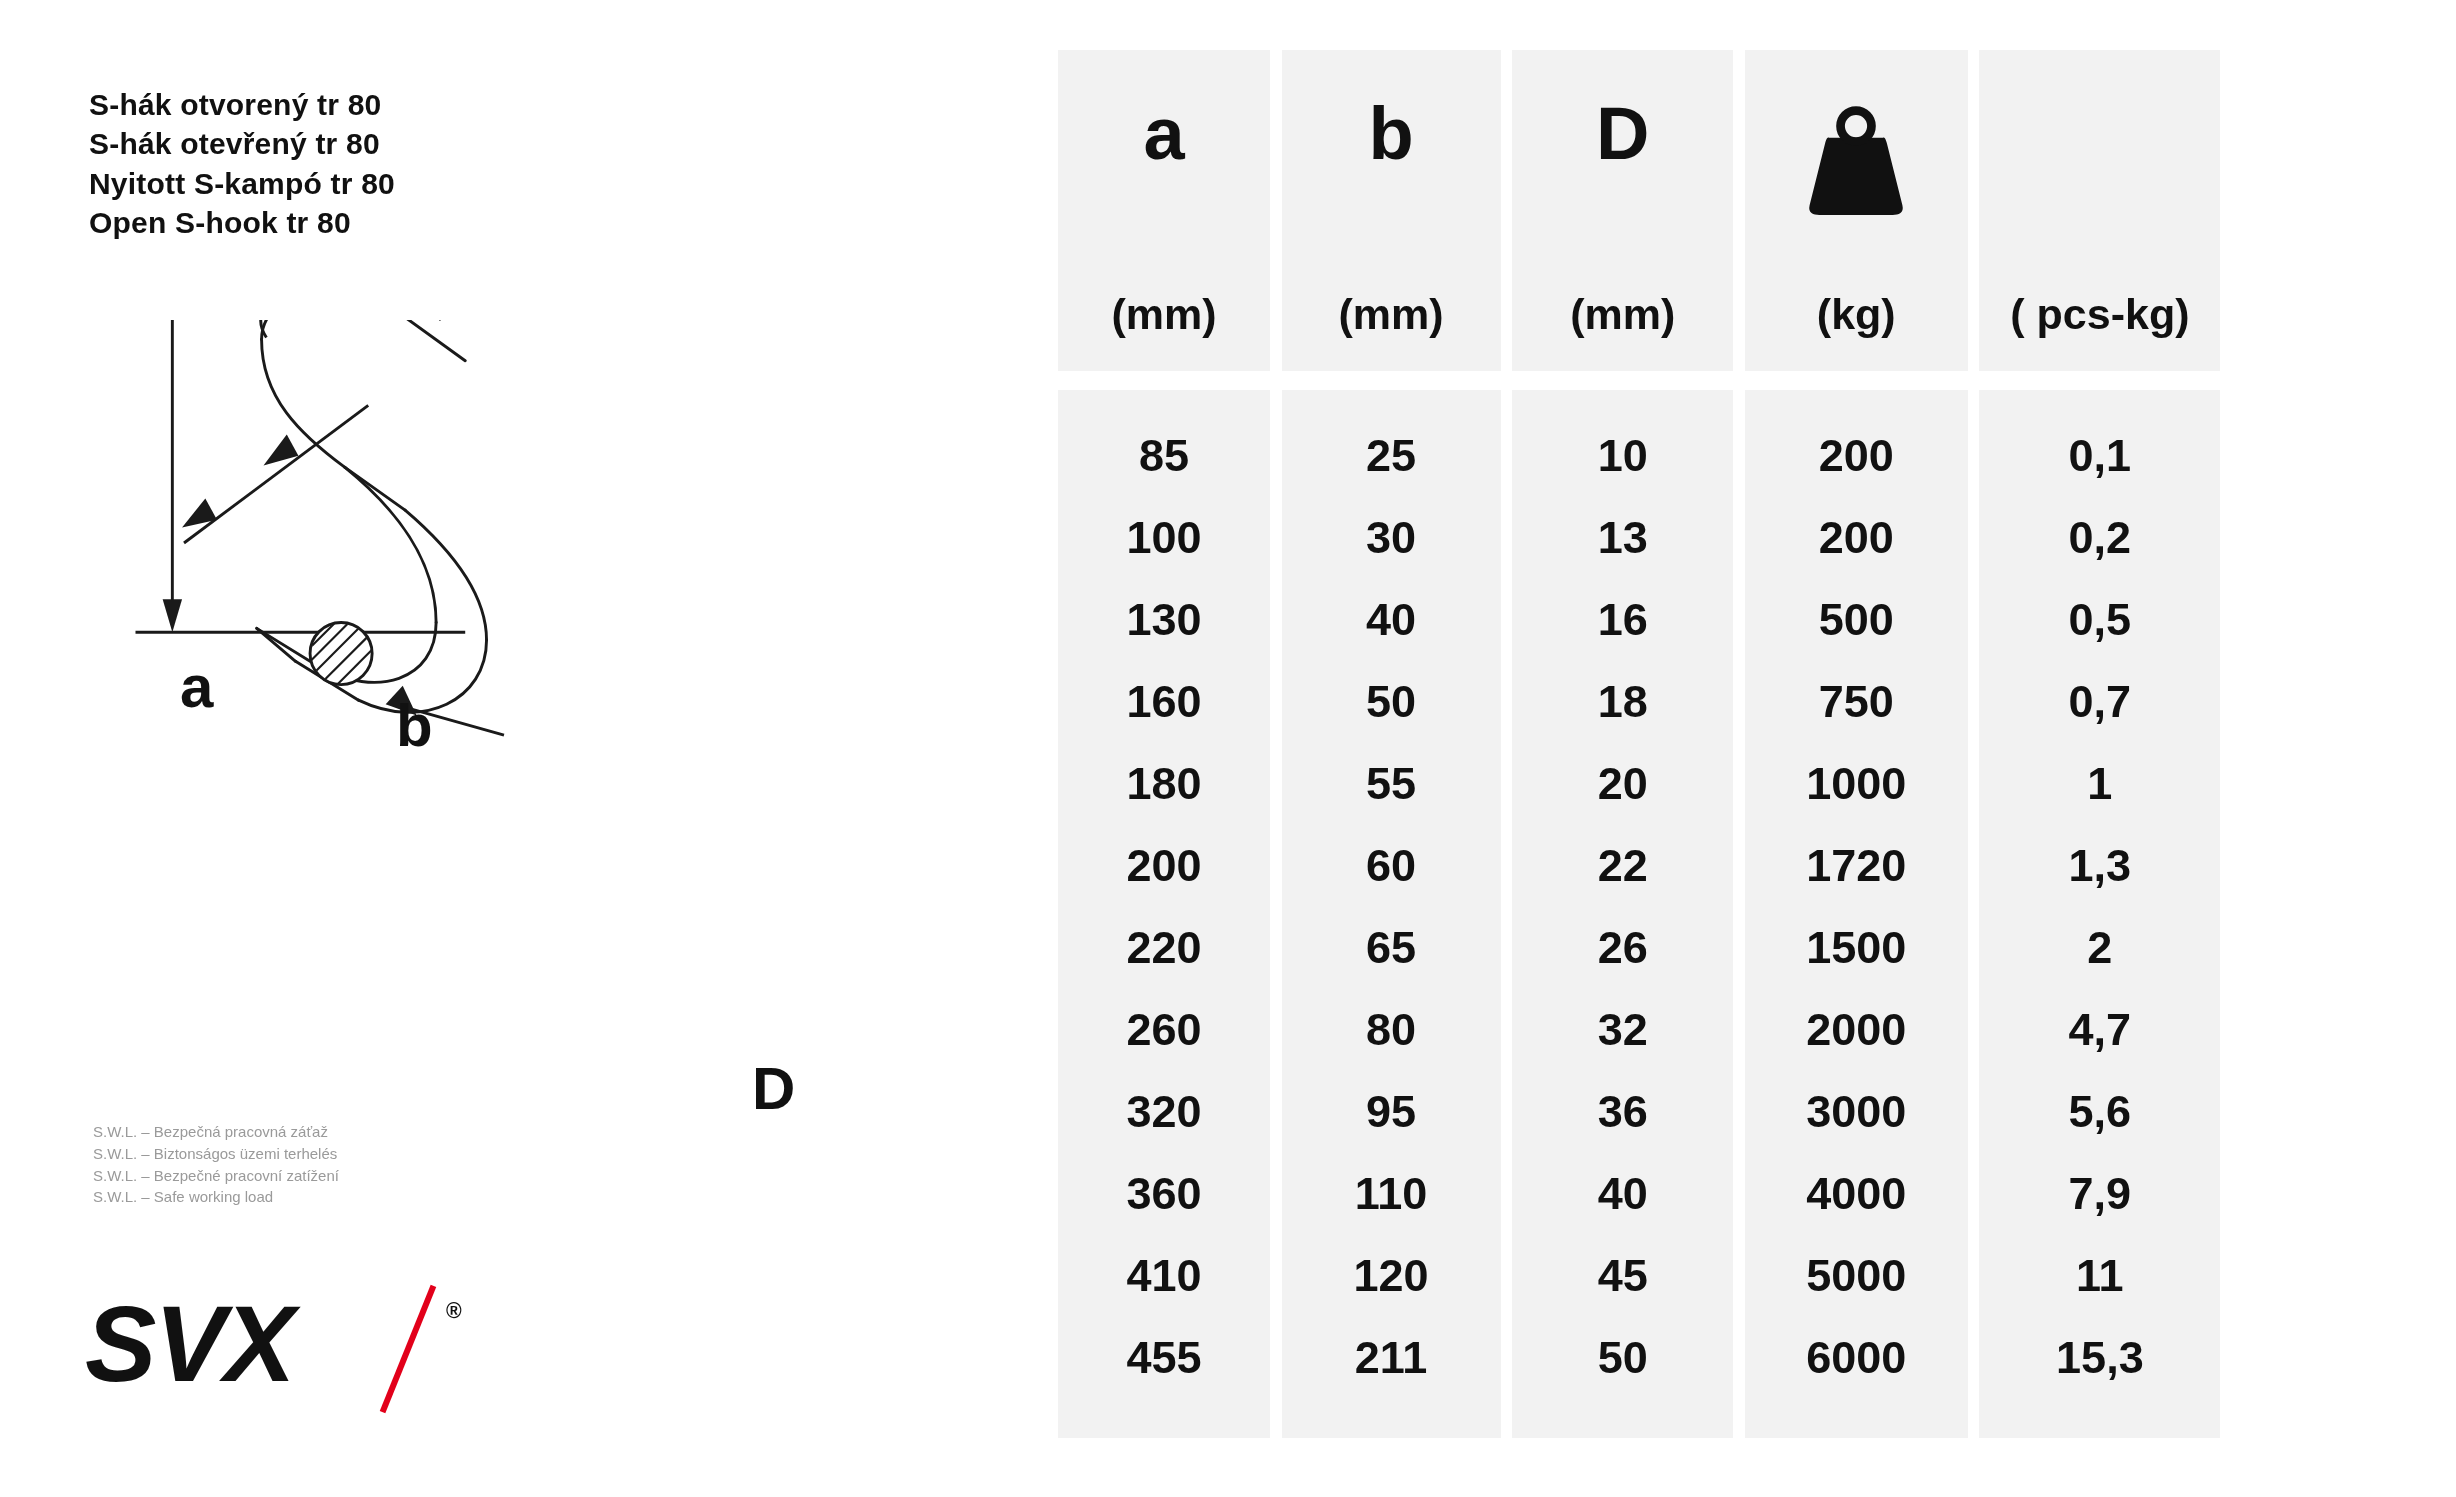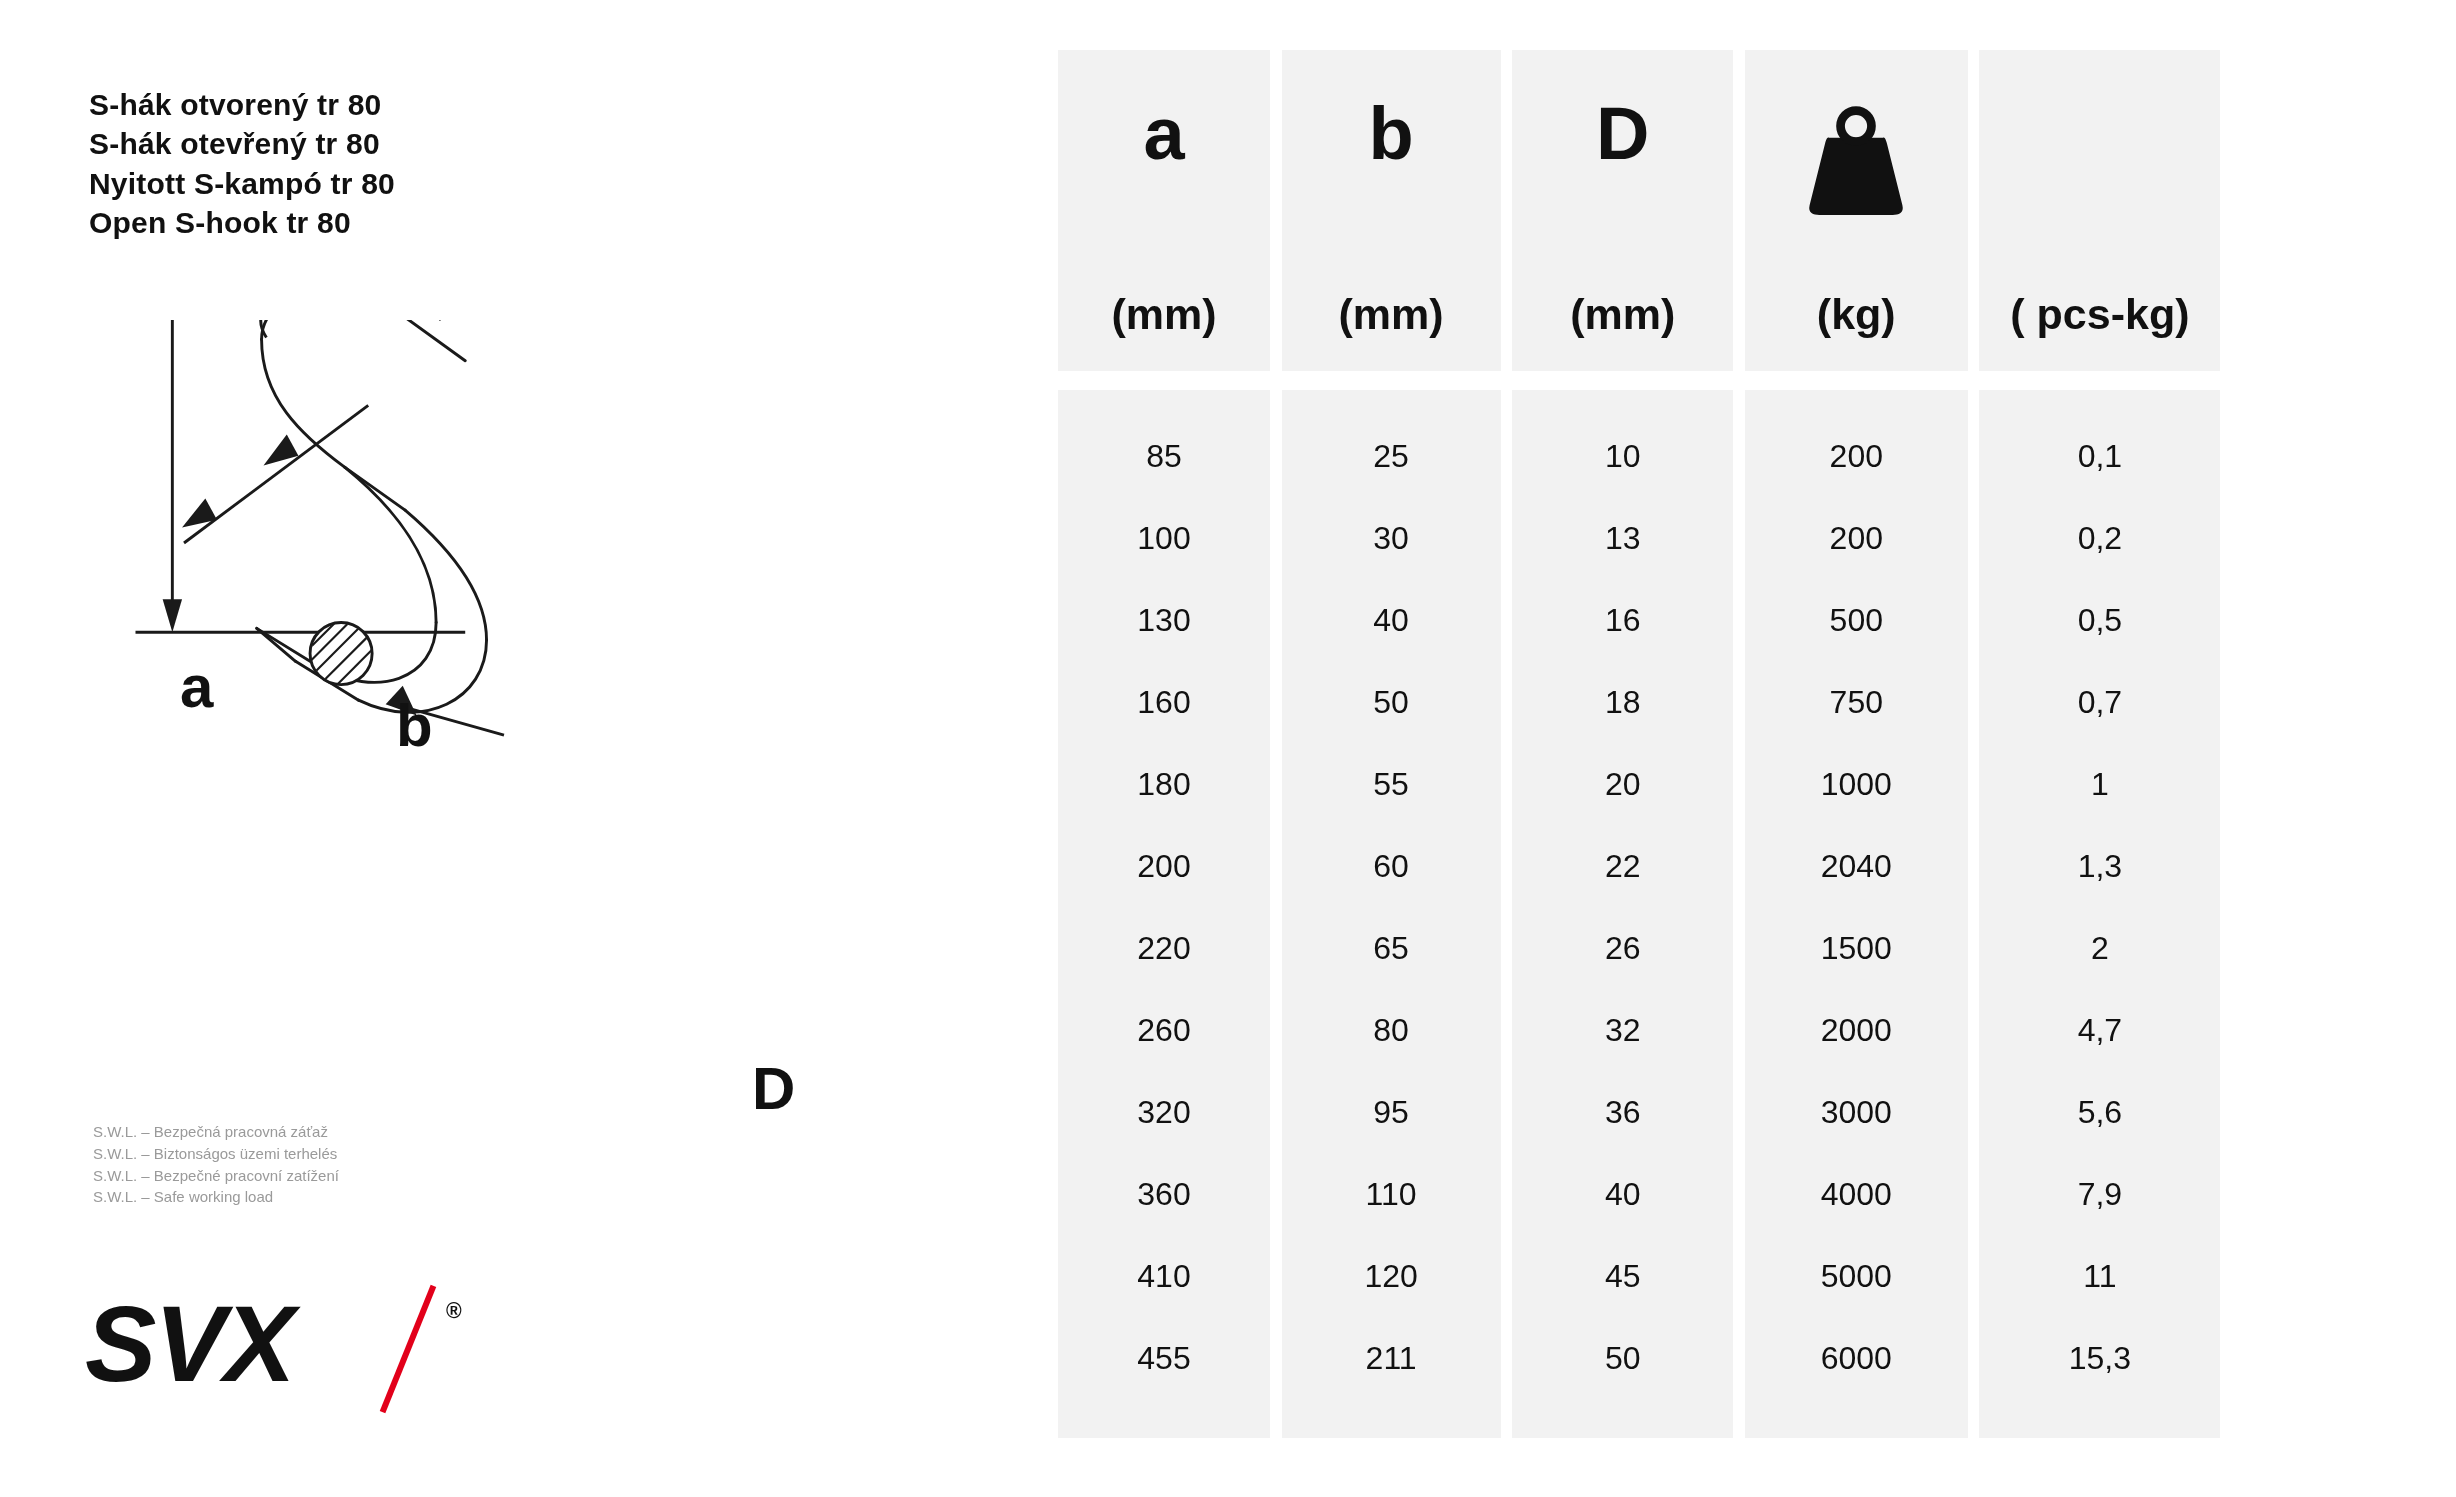--- a/index.html
+++ b/index.html
@@ -179,22 +179,22 @@
   }
 
   .col-body {
     background: #f2f2f2;
     margin-top: 19.4px;
     padding: 25px 0 39px 0;
     flex: 1 1 auto;
   }
   .cell {
     text-align: center;
-    font-size: 32px;
-    font-weight: normal;
+    font-size: 45px;
+    font-weight: bold;
     line-height: 82px;
     height: 82px;
   }
 </style>
 </head>
 <body>
 
 <div id="left-panel">
 
   <div id="title-block">
@@ -358,21 +358,21 @@
         </svg>
       </div>
       <div class="unit">(kg)</div>
     </div>
     <div class="col-body">
       <div class="cell">200</div>
       <div class="cell">200</div>
       <div class="cell">500</div>
       <div class="cell">750</div>
       <div class="cell">1000</div>
-      <div class="cell">2040</div>
+      <div class="cell">1720</div>
       <div class="cell">1500</div>
       <div class="cell">2000</div>
       <div class="cell">3000</div>
       <div class="cell">4000</div>
       <div class="cell">5000</div>
       <div class="cell">6000</div>
     </div>
   </div>
 
   <div class="col col-pcs">

